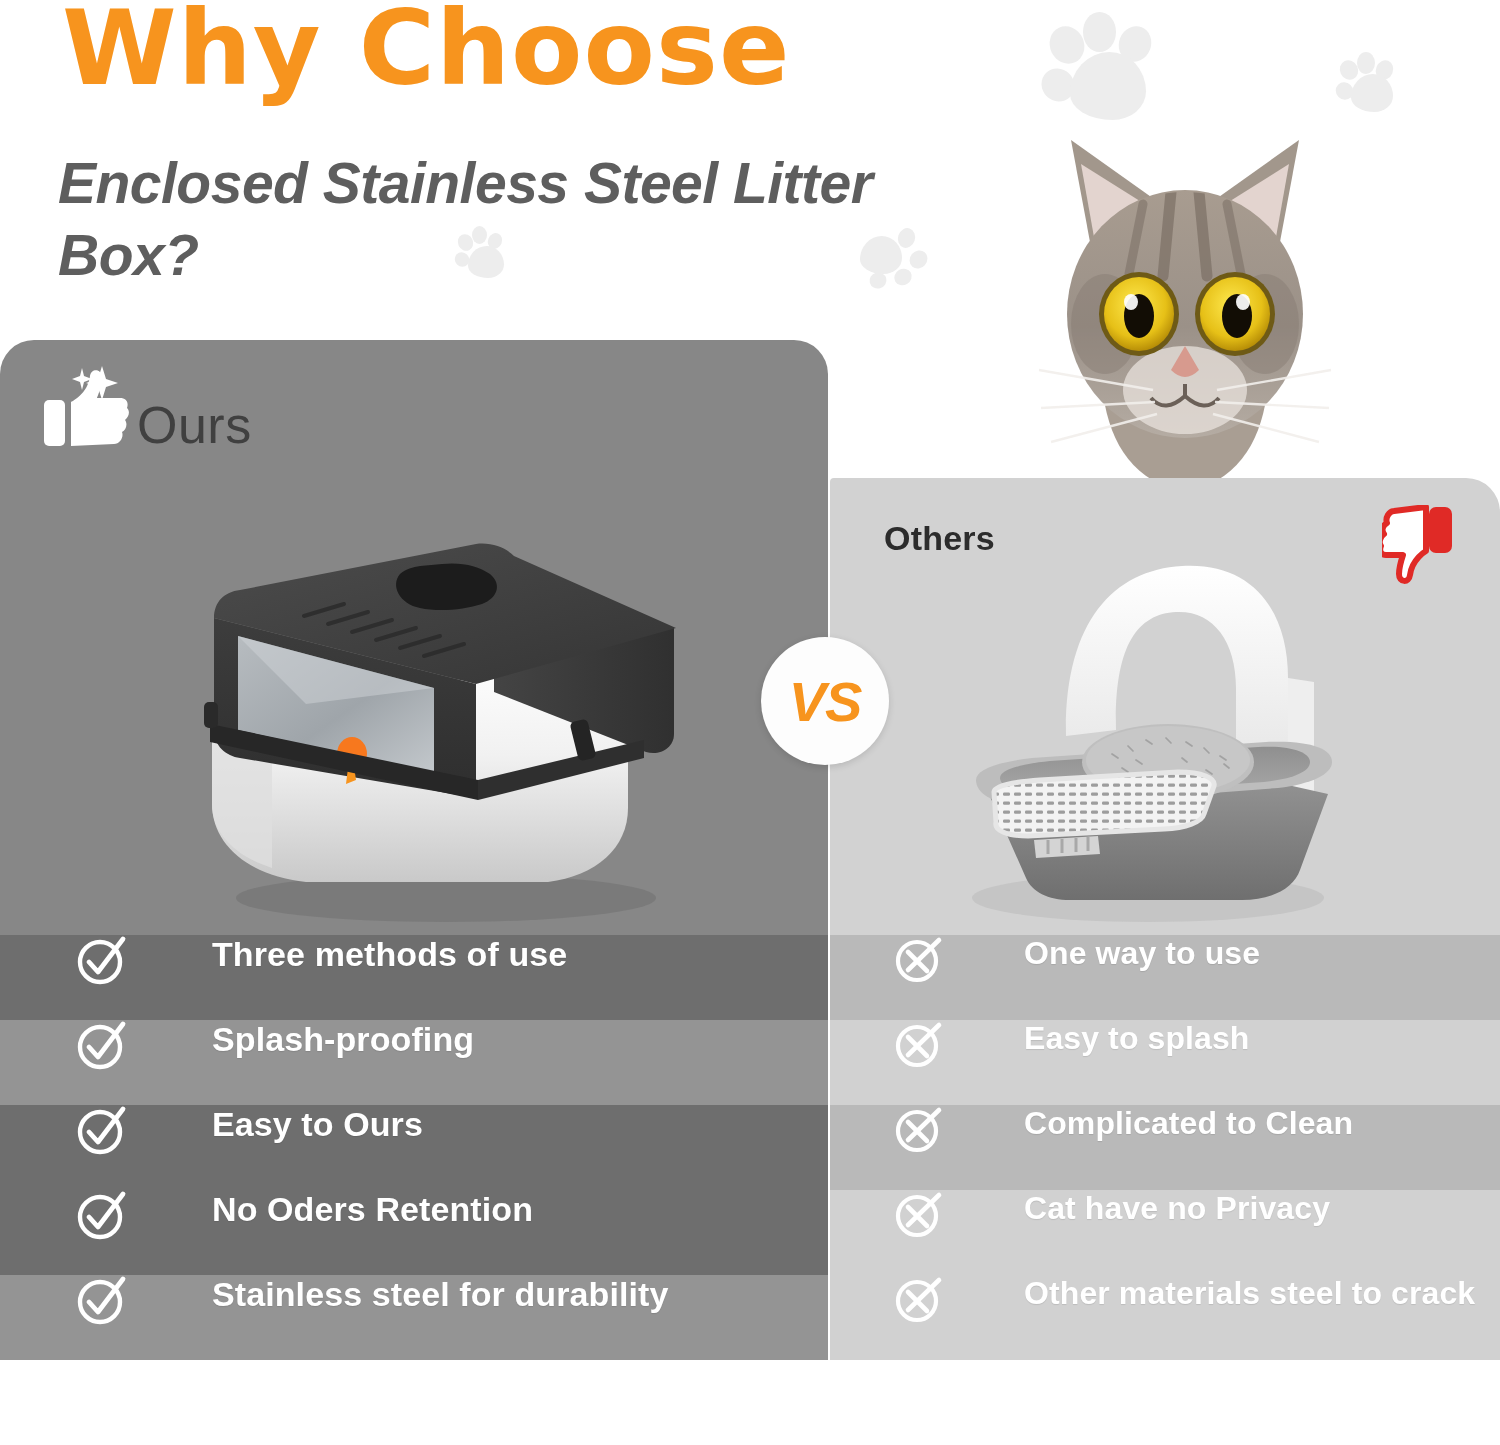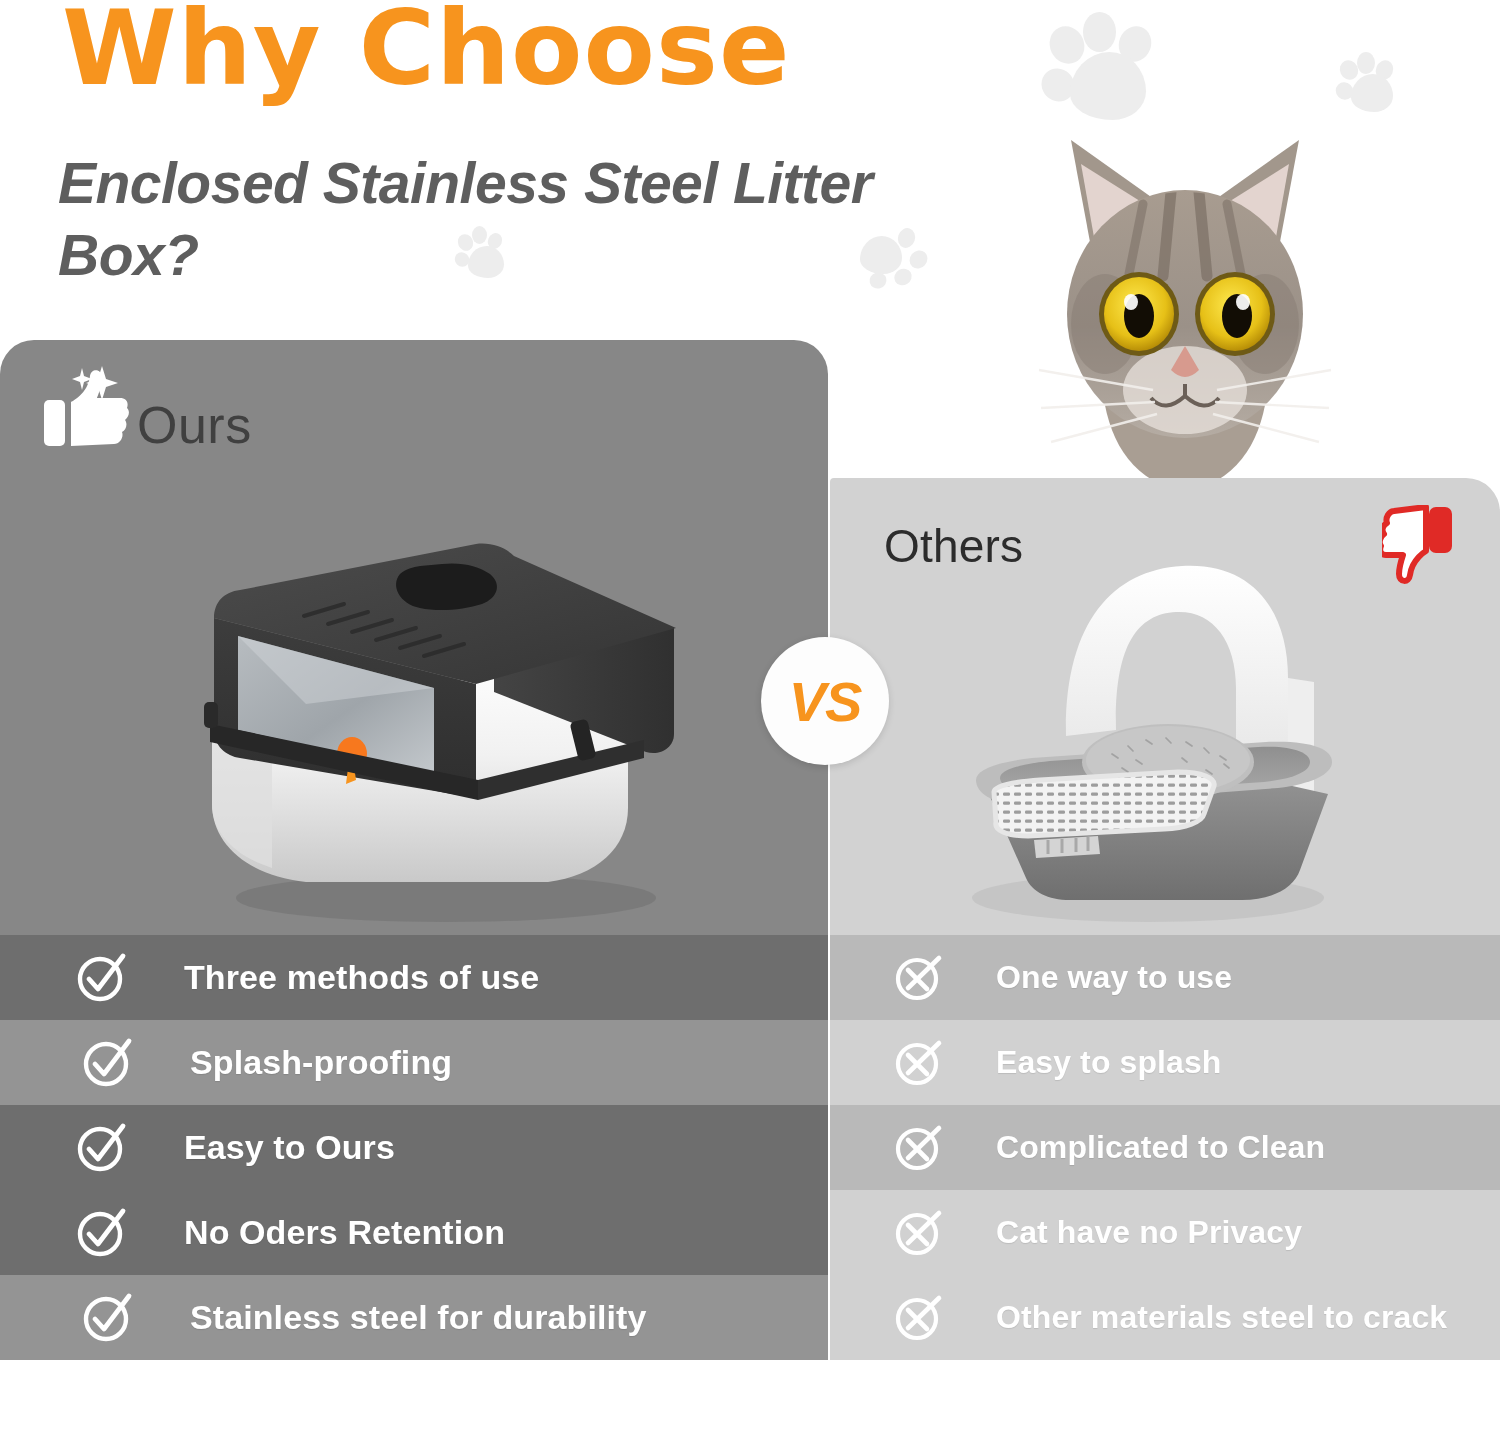--- a/index.html
+++ b/index.html
@@ -47,21 +47,21 @@
     background:#d2d2d2; border-top-left-radius:4px; border-top-right-radius:34px;
   }
 
   #ours-label {
     position:absolute; left:137px; top:395px;
     font-size:52px; font-weight:normal; color:#404040; letter-spacing:0.5px;
   }
   #thumbs-up-icon { position:absolute; left:44px; top:366px; width:86px; height:84px; }
   #others-label {
     position:absolute; left:884px; top:519px;
-    font-size:46px; font-weight:normal; color:#2c2c2c; letter-spacing:0.2px;
+    font-size:34px; font-weight:bold; color:#2c2c2c; letter-spacing:0.2px;
   }
   #thumbs-down-icon { position:absolute; left:1382px; top:505px; width:72px; height:82px; }
 
   
   #product-ours   { position:absolute; left:176px; top:452px; width:518px; height:478px; }
   #product-others { position:absolute; left:936px; top:548px; width:412px; height:382px; }
 
   
   #vs-badge {
     position:absolute; left:761px; top:637px; width:128px; height:128px;
@@ -71,34 +71,34 @@
   }
   #vs-badge span {
     font-size:56px; font-weight:bold; color:#F7941E;
     font-style:italic; letter-spacing:-1px;
   }
 
   
   #rows-left  { position:absolute; left:0;   top:935px; width:828px; }
   #rows-right { position:absolute; left:830px; top:935px; width:670px; }
 
-  .row { display:flex; align-items:center; height:85px; }
+  .row { display:flex; height:85px;gap:28px; }
   .row .ico { flex:0 0 auto; }
   .row .txt {
     color:#ffffff; font-weight:bold; letter-spacing:0.1px;
     text-shadow:0 1px 1px rgba(0,0,0,0.10);
   }
 
   #rows-left  .row .ico { margin-left:76px; width:52px; height:52px; }
   #rows-left  .row .txt { margin-left:56px; font-size:34px; }
   #rows-right .row .ico { margin-left:64px; width:50px; height:50px; }
   #rows-right .row .txt { margin-left:52px; font-size:32px; }
 
   #rows-left  .row.even { background:#6e6e6e; }
-  #rows-left  .row.odd  { background:#949494;padding-left:6px; }
+  #rows-left  .row.odd  { background:#949494; }
   #rows-right .row.even { background:#b9b9b9; }
   #rows-right .row.odd  { background:#d1d1d1; }
 </style>
 </head>
 <body>
 
 <div id="header">
 
   <div id="headline">Why Choose</div>
   <div id="subtitle">Enclosed Stainless Steel Litter Box?</div>

